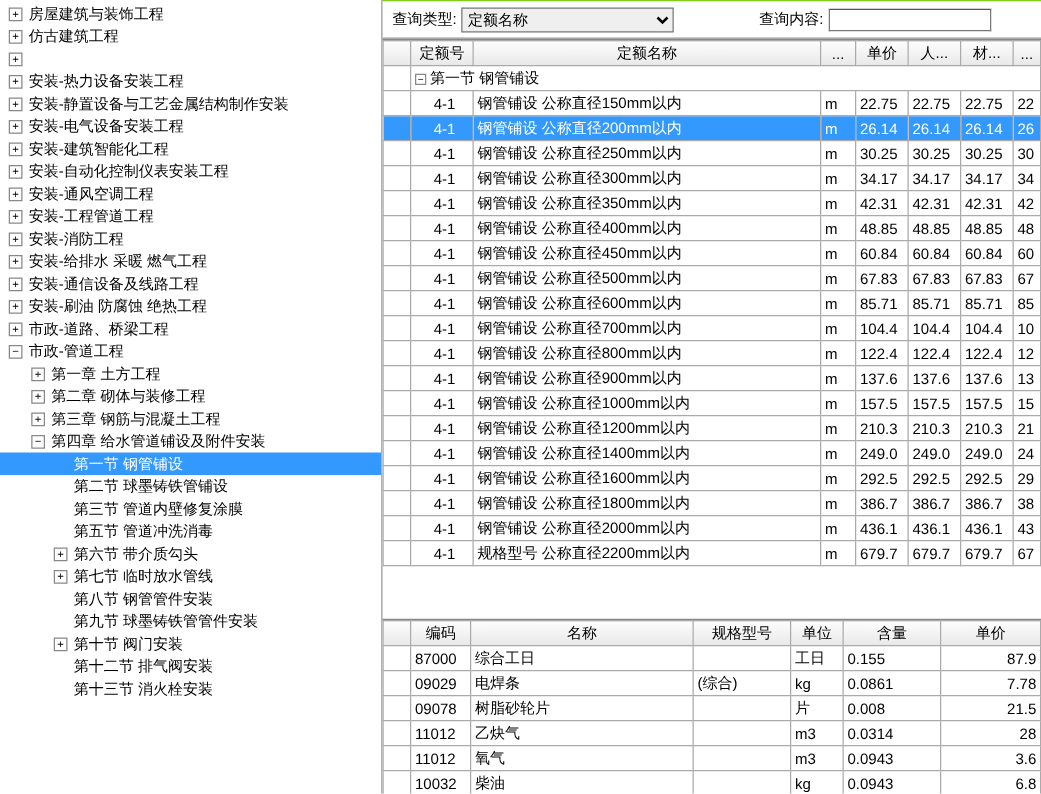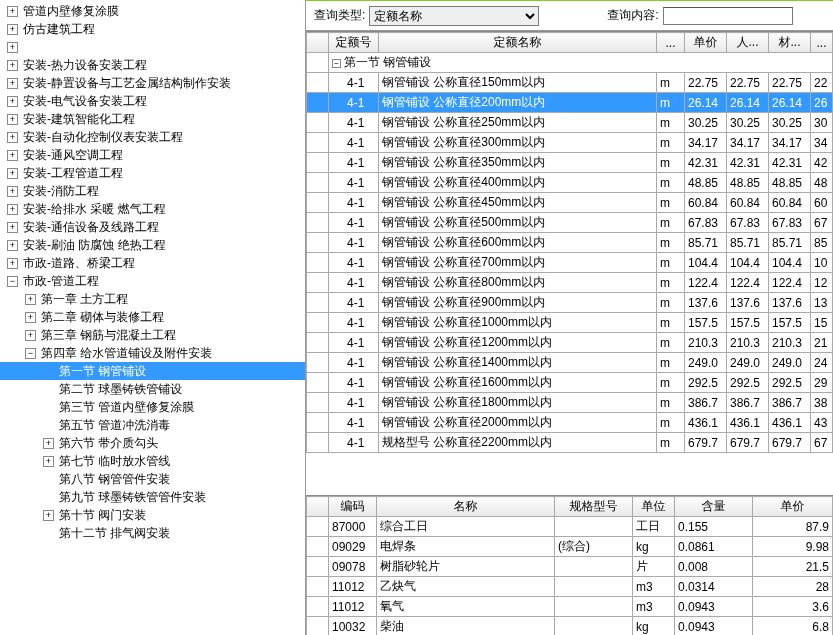--- a/index.html
+++ b/index.html
@@ -25,21 +25,21 @@
 .mini-exp { width:9px; height:9px; border:1px solid #888; display:inline-flex; align-items:center; justify-content:center; font-size:8px; margin-right:3px; background:#fff; }
 </style>
 </head>
 <body>
 
 <div class="left-panel">
   <div class="tree" id="tree">
       <div class="tree-item">
         <span class="spacer" style="width:4px"></span>
         <span class="expander">+</span>
-        <span style="padding-left:2px">管道内壁修复涂膜</span>
+        <span style="padding-left:2px">房屋建筑与装饰工程</span>
       </div>
       <div class="tree-item">
         <span class="spacer" style="width:4px"></span>
         <span class="expander">+</span>
         <span style="padding-left:2px">仿古建筑工程</span>
       </div>
       <div class="tree-item">
         <span class="spacer" style="width:4px"></span>
         <span class="expander">+</span>
       </div>
@@ -170,20 +170,25 @@
       </div>
       <div class="tree-item">
         <span class="spacer" style="width:40px"></span>
         <span class="expander">+</span>
         <span style="padding-left:2px">第十节 阀门安装</span>
       </div>
       <div class="tree-item">
         <span class="spacer" style="width:40px"></span>
         <span class="spacer" style="width:17px"></span>
         <span style="padding-left:2px">第十二节 排气阀安装</span>
+      </div>
+      <div class="tree-item">
+        <span class="spacer" style="width:40px"></span>
+        <span class="spacer" style="width:17px"></span>
+        <span style="padding-left:2px">第十三节 消火栓安装</span>
       </div>
     </div>
 </div>
 
 <div class="right-panel">
   <div class="query-bar">
     <span>查询类型:</span>
     <select><option>定额名称</option></select>
     <span style="width:60px"></span>
     <span>查询内容:</span>
@@ -443,21 +448,21 @@
             <td>0.155</td>
             <td style="text-align:right">87.9</td>
           </tr>
           <tr>
             <td></td>
             <td>09029</td>
             <td>电焊条</td>
             <td>(综合)</td>
             <td>kg</td>
             <td>0.0861</td>
-            <td style="text-align:right">9.98</td>
+            <td style="text-align:right">7.78</td>
           </tr>
           <tr>
             <td></td>
             <td>09078</td>
             <td>树脂砂轮片</td>
             <td></td>
             <td>片</td>
             <td>0.008</td>
             <td style="text-align:right">21.5</td>
           </tr>

